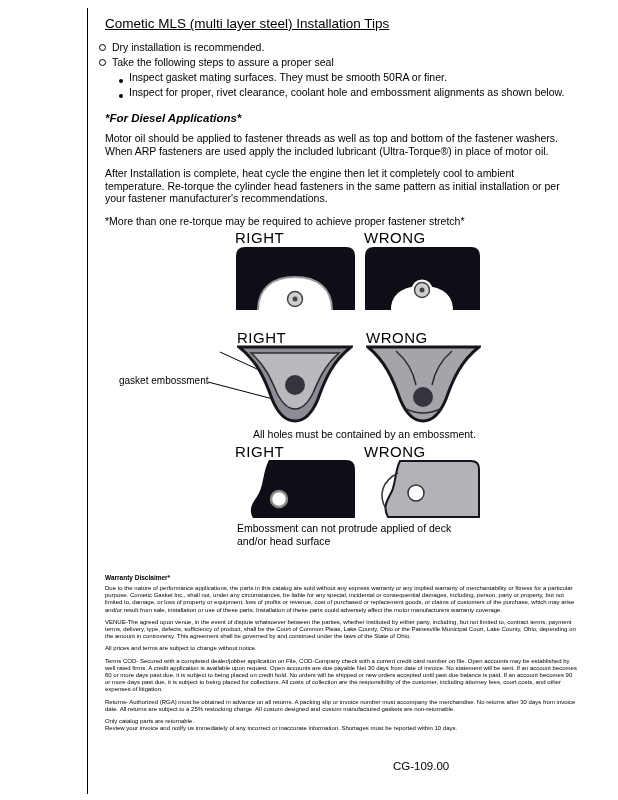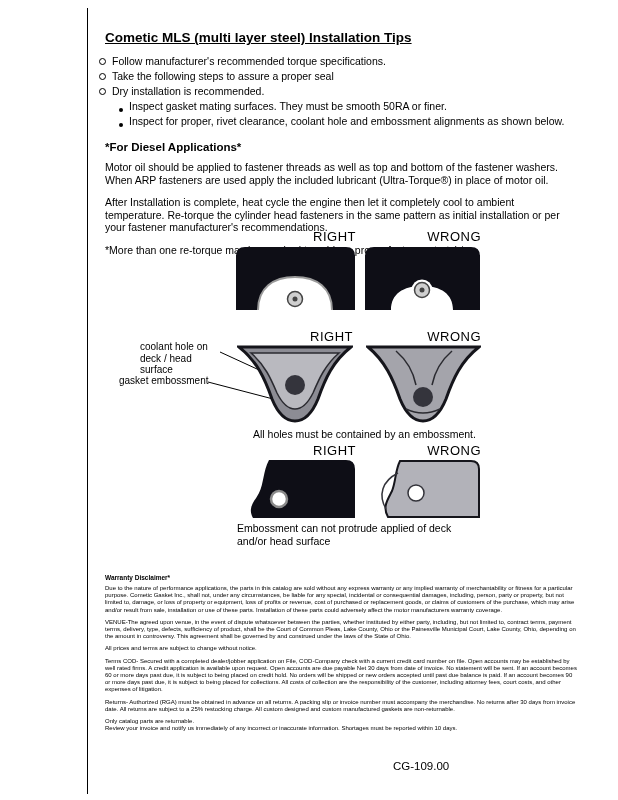--- a/index.html
+++ b/index.html
@@ -2,59 +2,55 @@
 <html><head>
 <meta charset="utf-8">
 <style>
   html,body{margin:0;padding:0;background:#ffffff;}
   .page{
     position:relative;width:618px;height:800px;background:#ffffff;overflow:hidden;
     font-family:"Liberation Sans",sans-serif;color:#000;
   }
   .left-rule{position:absolute;left:87px;top:8px;height:786px;width:1px;background:#000;}
   .content{position:absolute;left:105px;top:16px;width:474px;}
-  .title{font-size:13.5px;font-weight:bold;text-decoration:underline;margin:14px 0 10px 0;}
+  .title{font-size:13.5px;font-weight:normal;text-decoration:underline;margin:0 0 10px 0;}
   .bullet{display:flex;align-items:flex-start;margin:0 0 3px -6px;font-size:10.5px;line-height:12px;}
   .o-marker{flex:0 0 auto;width:5px;height:5px;border:1px solid #000;border-radius:50%;margin:3px 6px 0 0;}
   .sub-bullet{display:flex;align-items:flex-end;margin:0 0 3px 14px;font-size:10.5px;line-height:12px;}
   .dot-marker{flex:0 0 auto;width:4px;height:4px;background:#000;border-radius:50%;margin:4px 6px 0 0;}
-  .diesel-h{font-size:11.5px;font-weight:bold;margin:14px 0 8px 0;}
+  .diesel-h{font-size:11.5px;font-weight:bold;margin:14px 0 8px 0;font-style:italic;}
   .body-p{font-size:10.5px;line-height:12.5px;margin:0 0 10px 0;width:460px;}
   .note-p{font-size:10.5px;margin:2px 0 0 0;}
   .abs{position:absolute;}
-  .dg-label{position:absolute;font-size:13px;text-align:right;letter-spacing:0.5px;}
+  .dg-label{position:absolute;font-size:15px;text-align:left;letter-spacing:0.5px;}
   .dg-caption{position:absolute;font-size:10.5px;line-height:12.5px;}
   .dg-panel{position:absolute;}
   .pointer-label{position:absolute;font-size:10px;line-height:11.5px;}
   .warranty{position:absolute;left:105px;top:574px;width:474px;}
   .warranty h3{font-size:6.5px;font-weight:bold;margin:0 0 4px 0;}
   .warranty p{font-size:6px;line-height:7.2px;margin:0 0 5px 0;}
   .warranty p.tight{margin:0;}
   .footer-code{position:absolute;left:393px;top:760px;font-size:11.5px;}
 </style>
 </head>
 <body>
 
 <div class="page">
   <div class="left-rule"></div>
 
   <div class="content">
     <h1 class="title">Cometic MLS (multi layer steel) Installation Tips</h1>
 
     <div class="bullet">
       <span class="o-marker"></span>
-      <span>Follow manufacturer's recommended torque specifications.</span>
+      <span>Dry installation is recommended.</span>
     </div>
     <div class="bullet">
       <span class="o-marker"></span>
       <span>Take the following steps to assure a proper seal</span>
-    </div>
-    <div class="bullet">
-      <span class="o-marker"></span>
-      <span>Dry installation is recommended.</span>
     </div>
     <div class="sub-bullet">
       <span class="dot-marker"></span>
       <span>Inspect gasket mating surfaces.  They must be smooth 50RA or finer.</span>
     </div>
     <div class="sub-bullet">
       <span class="dot-marker"></span>
       <span>Inspect for proper, rivet clearance, coolant hole and embossment alignments as shown below.</span>
     </div>
 
@@ -80,21 +76,20 @@
       <path d="M10,1 H107 Q116,1 116,10 V64 H89 C89,48 77,40 58,40 C39,40 27,48 27,64 H1 V10 Q1,1 10,1 Z" fill="#0e0e16"></path>
       <circle cx="58" cy="44" r="10.5" fill="#ffffff"></circle>
       <circle cx="58" cy="44" r="7.5" fill="#cfcfcf" stroke="#444" stroke-width="1.5"></circle>
       <circle cx="58" cy="44" r="2.5" fill="#444"></circle>
     </svg>
   </div>
 
   <div class="dg-label" style="left:237px;top:329px;width:116px">RIGHT</div>
   <div class="dg-label" style="left:366px;top:329px;width:115px">WRONG</div>
 
-  <div class="pointer-label" style="left:140px;top:341px;width:78px">coolant hole on deck / head surface</div>
   <div class="pointer-label" style="left:119px;top:375px;width:100px">gasket embossment</div>
 
   <svg class="abs" style="left:120px;top:342px" width="190" height="70">
     <line x1="100" y1="10" x2="174" y2="44" stroke="#000" stroke-width="1"></line>
     <line x1="88" y1="40" x2="157" y2="58" stroke="#000" stroke-width="1"></line>
   </svg>
 
   <div class="dg-panel" style="left:237px;top:345px">
     <svg width="116" height="80" viewBox="0 0 116 80">
       <path d="M2,2 H114 C96,16 88,34 81,54 Q72,76 58,76 Q44,76 35,54 C28,34 20,16 2,2 Z" fill="#8c8c94" stroke="#15151b" stroke-width="3"></path>

